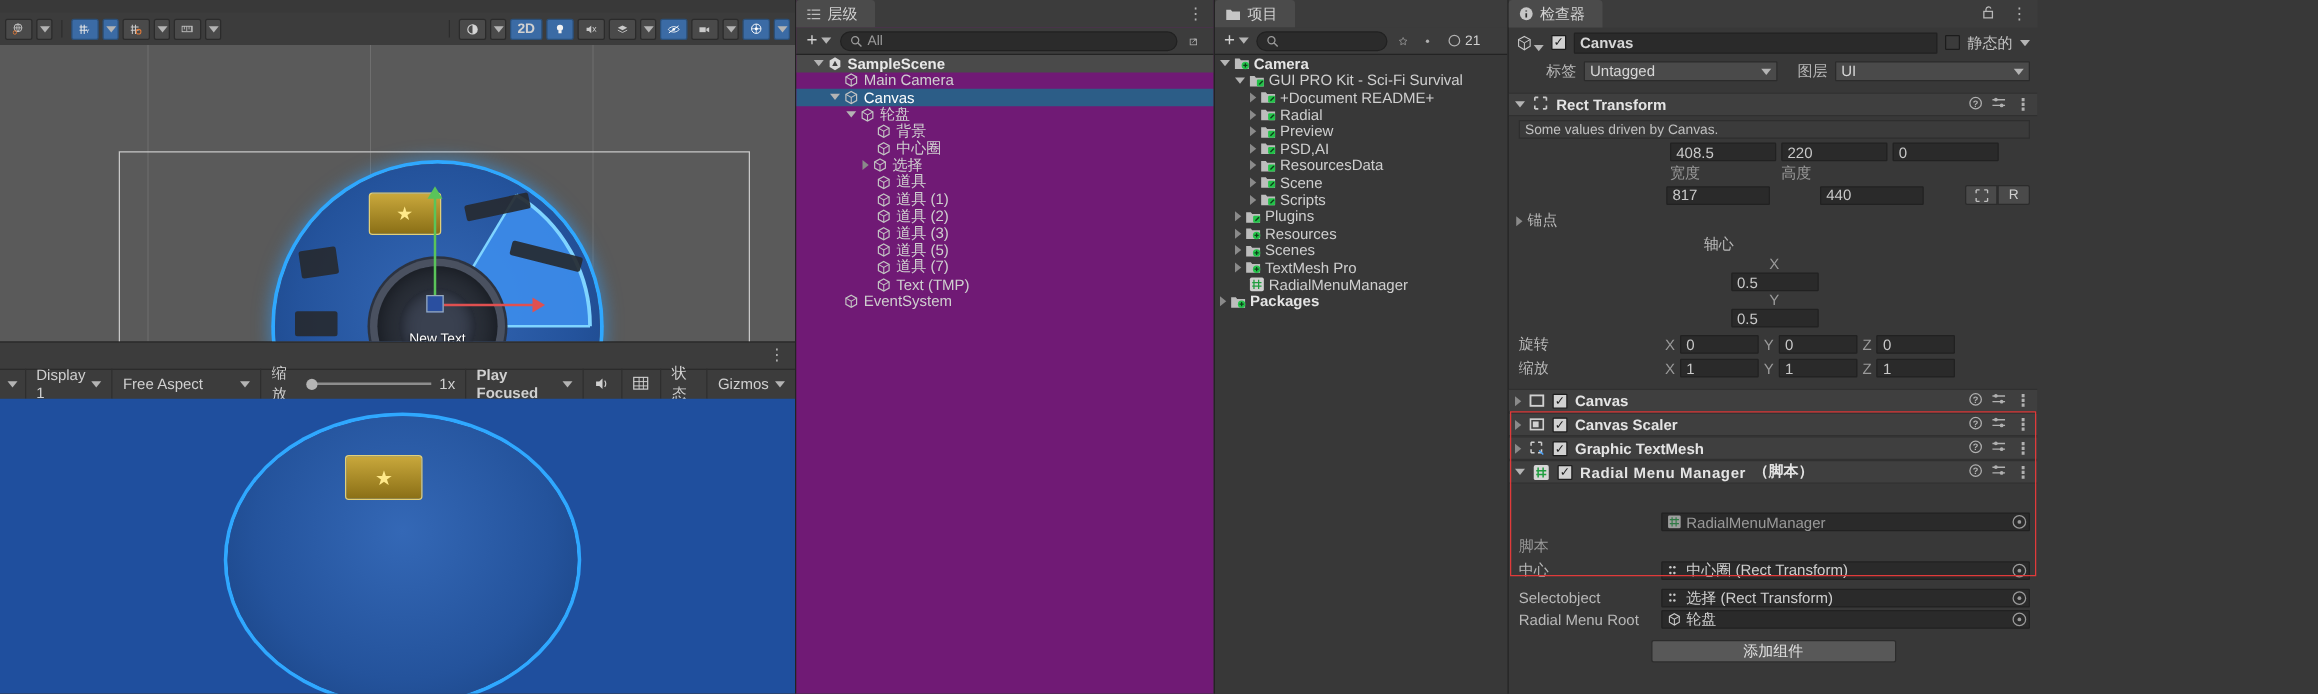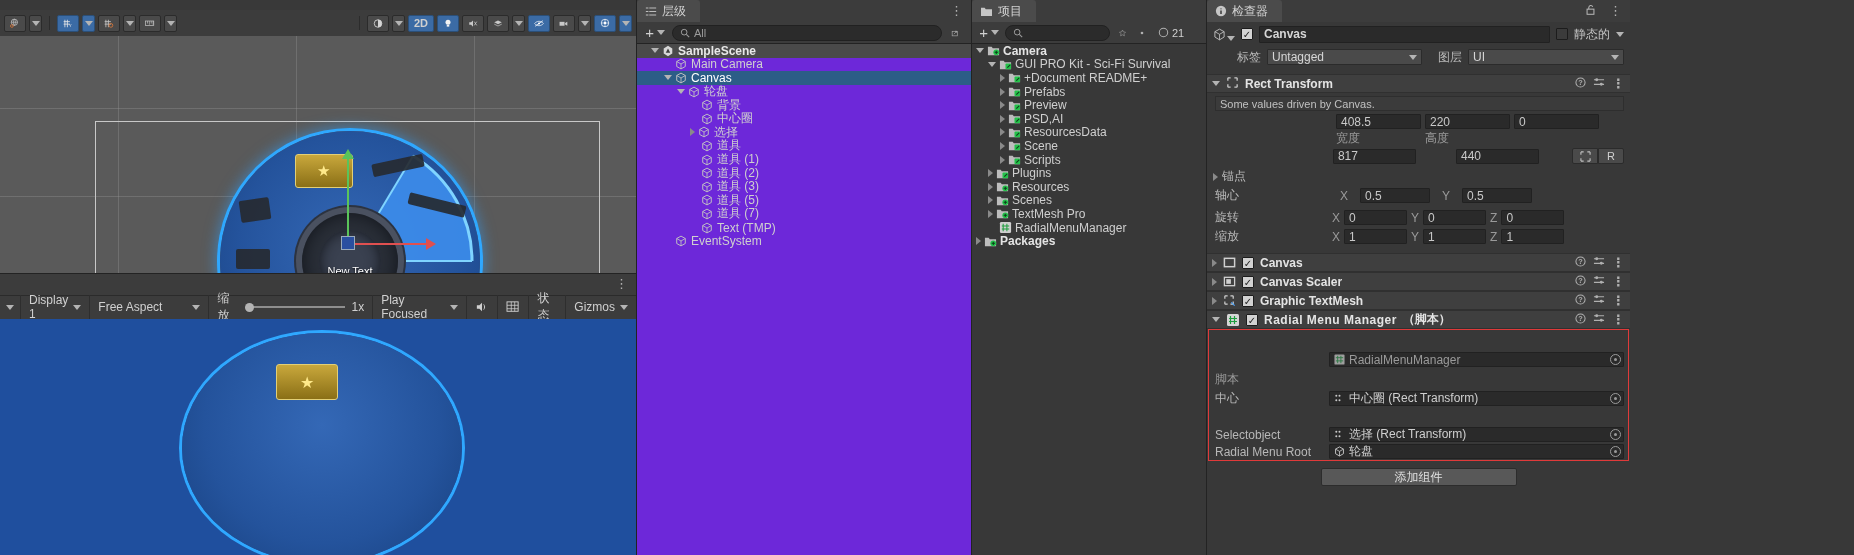--- a/index.html
+++ b/index.html
@@ -61,21 +61,21 @@
      border-top:6px solid transparent;border-bottom:6px solid transparent;border-left:10px solid #e05050;}
   .axisHub{ position:absolute; left:121px; top:105px; width:14px;height:14px; background:#2a4fa0; border:1px solid #9ab;}
 
   .gameBar1 { height:22px; background:#3c3c3c; border-top:1px solid #232323; display:flex; align-items:center;}
   .gameBar2 { height:24px; background:#3c3c3c; border-top:1px solid #2b2b2b; display:flex; align-items:center; gap:0; }
   .gbitem { display:flex; align-items:center; gap:5px; height:24px; padding:0 8px; color:#d0d0d0; font-size:12px;
      border-right:1px solid #2e2e2e;}
   .gameView { flex:1; background:#1f4f9e; position:relative; overflow:hidden;}
 
   
-  .hier { width:335px; height:555px; background:#6d28d9; border-left:1px solid #232323;
+  .hier { width:335px; height:555px; background:#701a75; border-left:1px solid #232323;
      display:flex; flex-direction:column;}
   .hrow { height:13.6px; display:flex; align-items:center; font-size:12px; color:#cfcfcf; white-space:nowrap;}
   .hlist { flex:1; overflow:hidden; }
   .hrow.sel { background:#2c5d87; color:#fff;}
   .hrow.scene { background:#4a4a4a; font-weight:bold; color:#e8e8e8;}
 
   
   .proj { width:235px; height:555px; background:#383838; border-left:1px solid #232323;
      display:flex; flex-direction:column;}
   .prow { height:13.6px; display:flex; align-items:center; font-size:12px; color:#cfcfcf; white-space:nowrap;}
@@ -271,21 +271,21 @@
           <span class="tri"></span>
       </div>
       <div class="gbitem" style="gap:6px;">
         <span>缩放</span>
         <span style="display:inline-block;width:110px;height:10px;position:relative;">
           <span style="position:absolute;left:8px;right:0;top:4px;height:2px;background:#8e8e8e;display:block;"></span>
           <span style="position:absolute;left:0;top:1px;width:9px;height:9px;border-radius:50%;background:#b4b4b4;display:block;"></span>
         </span>
         <span>1x</span>
       </div>
-      <div class="gbitem" style="width:110px;justify-content:space-between;">
+      <div class="gbitem" style="width:110px;justify-content:space-between;font-weight:bold;">
         <span>Play Focused</span>
           <span class="tri"></span>
       </div>
       <div class="gbitem">
         <svg width="14" height="12" viewBox="0 0 16 14">
             <path d="M2 5h3l3-3v10l-3-3H2z" fill="#d0d0d0"></path>
             <path d="M10 4c1.4 1.6 1.4 4.4 0 6" stroke="#d0d0d0" stroke-width="1.1" fill="none"></path>
           </svg>
       </div>
       <div class="gbitem">
@@ -590,21 +590,21 @@
         <div class="prow">
           <span style="display:inline-block;width:28px;"></span>
           <span class="tri-r" style="margin-right:3px;"></span>
           <span style="display:inline-flex;margin-right:3px;">
             <svg width="13" height="13" viewBox="0 0 14 14">
               <path d="M1 3h4l1.2 1.6H13V12H1z" fill="#bdbdbd"></path>
               <rect x="7" y="6" width="6" height="6" rx="1" fill="#24c24a"></rect>
               <path d="M9 10.4l3-3" stroke="#0d3d1a" stroke-width="1.2"></path>
             </svg>
           </span>
-          <span>Prefabs</span>
+          <span>Radial</span>
         </div>
         <div class="prow">
           <span style="display:inline-block;width:28px;"></span>
           <span class="tri-r" style="margin-right:3px;"></span>
           <span style="display:inline-flex;margin-right:3px;">
             <svg width="13" height="13" viewBox="0 0 14 14">
               <path d="M1 3h4l1.2 1.6H13V12H1z" fill="#bdbdbd"></path>
               <rect x="7" y="6" width="6" height="6" rx="1" fill="#24c24a"></rect>
               <path d="M9 10.4l3-3" stroke="#0d3d1a" stroke-width="1.2"></path>
             </svg>
@@ -834,21 +834,21 @@
           </div>
           <div class="btn" style="width:26px;height:16px;border-radius:0 2px 2px 0;">R</div>
         </div>
       </div>
 
       <div style="display:flex;align-items:center;gap:4px;padding:4px 6px 0 6px;">
         <span class="tri-r"></span>
         <span class="lbl">锚点</span>
       </div>
 
-      <div style="display:flex;align-items:center;gap:12px;padding:2px 6px 0 8px;">
+      <div style="display:flex;align-items:center;gap:0;padding:2px 6px 0 8px;flex-direction:column;">
         <div class="lbl" style="width:113px;">轴心</div>
         <div class="lbl dim">X</div>
         <div class="numfield" style="width:70px;">0.5</div>
         <div class="lbl dim">Y</div>
         <div class="numfield" style="width:70px;">0.5</div>
       </div>
 
       <div style="display:flex;align-items:center;gap:4px;padding:5px 6px 0 8px;">
         <div class="lbl" style="width:113px;">旋转</div>
         <div class="lbl dim">X</div>
@@ -990,21 +990,21 @@
                   <circle cx="2.5" cy="3" r="1.1" fill="#c8c8c8"></circle>
                   <circle cx="2.5" cy="8" r="1.1" fill="#c8c8c8"></circle>
                   <circle cx="6" cy="3" r="1.1" fill="#c8c8c8"></circle>
                   <circle cx="6" cy="8" r="1.1" fill="#c8c8c8"></circle>
                 </svg>
               </span>
               <span>中心圈 (Rect Transform)</span>
               <span class="pick"></span>
             </div>
           </div>
-          <div style="display: flex; align-items: flex-end; gap: 4px; padding: 20px 6px 0px 8px;">
+          <div style="display: flex; align-items: flex-start; gap: 4px; padding: 6px 6px 0px 8px;">
             <div class="lbl" style="width:110px;">Selectobject</div>
             <div class="objfield" style="flex:1;">
               <span style="display:inline-flex;">
                 <svg width="11" height="11" viewBox="0 0 12 12">
                   <circle cx="2.5" cy="3" r="1.1" fill="#c8c8c8"></circle>
                   <circle cx="2.5" cy="8" r="1.1" fill="#c8c8c8"></circle>
                   <circle cx="6" cy="3" r="1.1" fill="#c8c8c8"></circle>
                   <circle cx="6" cy="8" r="1.1" fill="#c8c8c8"></circle>
                 </svg>
               </span>

